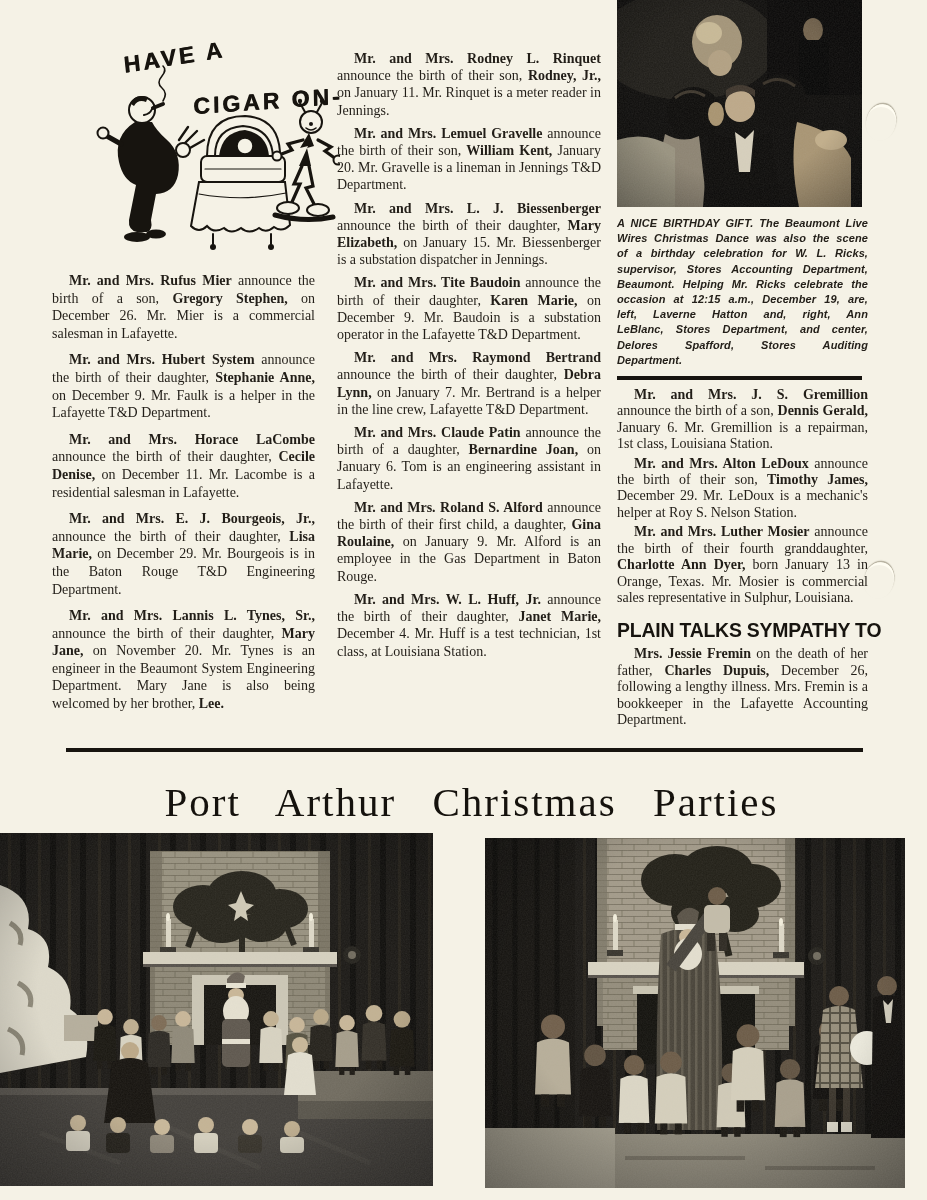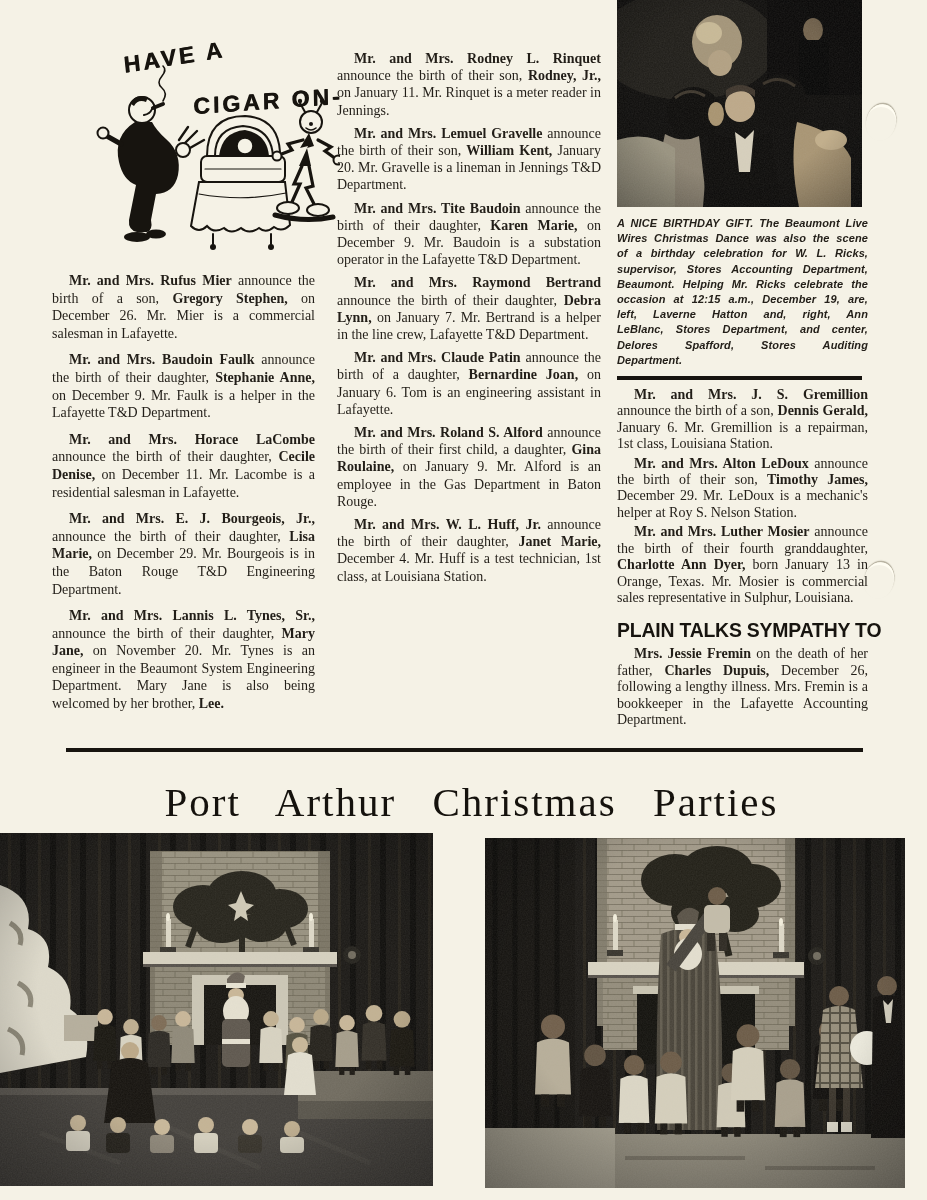--- a/index.html
+++ b/index.html
@@ -146,29 +146,30 @@
         <ellipse cx="223" cy="168" rx="11" ry="6" fill="#f5f2e6"></ellipse>
         <path d="M180 173 Q210 181 238 175" stroke-width="5"></path>
       </g>
     </svg>
     <div class="cartoon-text t1">HAVE A</div>
     <div class="cartoon-text t2">CIGAR ON-</div>
   </div>
 
   <div class="col col-left">
       <p class="body-para"><span class="bold">Mr. and Mrs. Rufus Mier</span><span class="plain"> announce the birth of a son, </span><span class="bold">Gregory Stephen,</span><span class="plain"> on December 26.  Mr. Mier is a commercial salesman in Lafayette.</span></p>
-      <p class="body-para"><span class="bold">Mr. and Mrs. Baudoin Faulk</span><span class="plain"> announce the birth of their daughter, </span><span class="bold">Stephanie Anne,</span><span class="plain"> on December 9.  Mr. Faulk is a helper in the Lafayette T&amp;D Department.</span></p>
+      <p class="body-para"><span class="bold">Mr. and Mrs. Hubert System</span><span class="plain"> announce the birth of their daughter, </span><span class="bold">Stephanie Anne,</span><span class="plain"> on December 9.  Mr. Faulk is a helper in the Lafayette T&amp;D Department.</span></p>
       <p class="body-para"><span class="bold">Mr. and Mrs. Horace LaCombe</span><span class="plain"> announce the birth of their daughter, </span><span class="bold">Cecile Denise,</span><span class="plain"> on December 11.  Mr. Lacombe is a residential salesman in Lafayette.</span></p>
       <p class="body-para"><span class="bold">Mr. and Mrs. E. J. Bourgeois, Jr.,</span><span class="plain"> announce the birth of their daughter, </span><span class="bold">Lisa Marie,</span><span class="plain"> on December 29.  Mr. Bourgeois is in the Baton Rouge T&amp;D Engineering Department.</span></p>
       <p class="body-para"><span class="bold">Mr. and Mrs. Lannis L. Tynes, Sr.,</span><span class="plain"> announce the birth of their daughter, </span><span class="bold">Mary Jane,</span><span class="plain"> on November 20.  Mr. Tynes is an engineer in the Beaumont System Engineering Department. Mary Jane is also being welcomed by her brother, </span><span class="bold">Lee.</span></p>
     </div>
 
   <div class="col col-middle">
       <p class="body-para"><span class="bold">Mr. and Mrs. Rodney L. Rinquet</span><span class="plain"> announce the birth of their son, </span><span class="bold">Rodney, Jr.,</span><span class="plain"> on January 11.  Mr. Rinquet is a meter reader in Jennings.</span></p>
       <p class="body-para"><span class="bold">Mr. and Mrs. Lemuel Gravelle</span><span class="plain"> announce the birth of their son, </span><span class="bold">William Kent,</span><span class="plain"> January 20.  Mr. Gravelle is a lineman in Jennings T&amp;D Department.</span></p>
+      <p class="body-para"><span class="bold">Mr. and Mrs. L. J. Biessenberger</span><span class="plain"> announce the birth of their daughter, </span><span class="bold">Mary Elizabeth,</span><span class="plain"> on January 15.  Mr. Biessenberger is a substation dispatcher in Jennings.</span></p>
       <p class="body-para"><span class="bold">Mr. and Mrs. Tite Baudoin</span><span class="plain"> announce the birth of their daughter, </span><span class="bold">Karen Marie,</span><span class="plain"> on December 9.  Mr. Baudoin is a substation operator in the Lafayette T&amp;D Department.</span></p>
       <p class="body-para"><span class="bold">Mr. and Mrs. Raymond Bertrand</span><span class="plain"> announce the birth of their daughter, </span><span class="bold">Debra Lynn,</span><span class="plain"> on January 7.  Mr. Bertrand is a helper in the line crew, Lafayette T&amp;D Department.</span></p>
       <p class="body-para"><span class="bold">Mr. and Mrs. Claude Patin</span><span class="plain"> announce the birth of a daughter, </span><span class="bold">Bernardine Joan,</span><span class="plain"> on January 6.  Tom is an engineering assistant in Lafayette.</span></p>
       <p class="body-para"><span class="bold">Mr. and Mrs. Roland S. Alford</span><span class="plain"> announce the birth of their first child, a daughter, </span><span class="bold">Gina Roulaine,</span><span class="plain"> on January 9.  Mr. Alford is an employee in the Gas Department in Baton Rouge.</span></p>
       <p class="body-para"><span class="bold">Mr. and Mrs. W. L. Huff, Jr.</span><span class="plain"> announce the birth of their daughter, </span><span class="bold">Janet Marie,</span><span class="plain"> December 4.  Mr. Huff is a test technician, 1st class, at Louisiana Station.</span></p>
     </div>
 
   <div class="col col-right">
     <svg class="photo-birthday" viewBox="0 0 245 207" aria-hidden="true">
       <rect width="245" height="207" fill="#0c0b0a"></rect>

